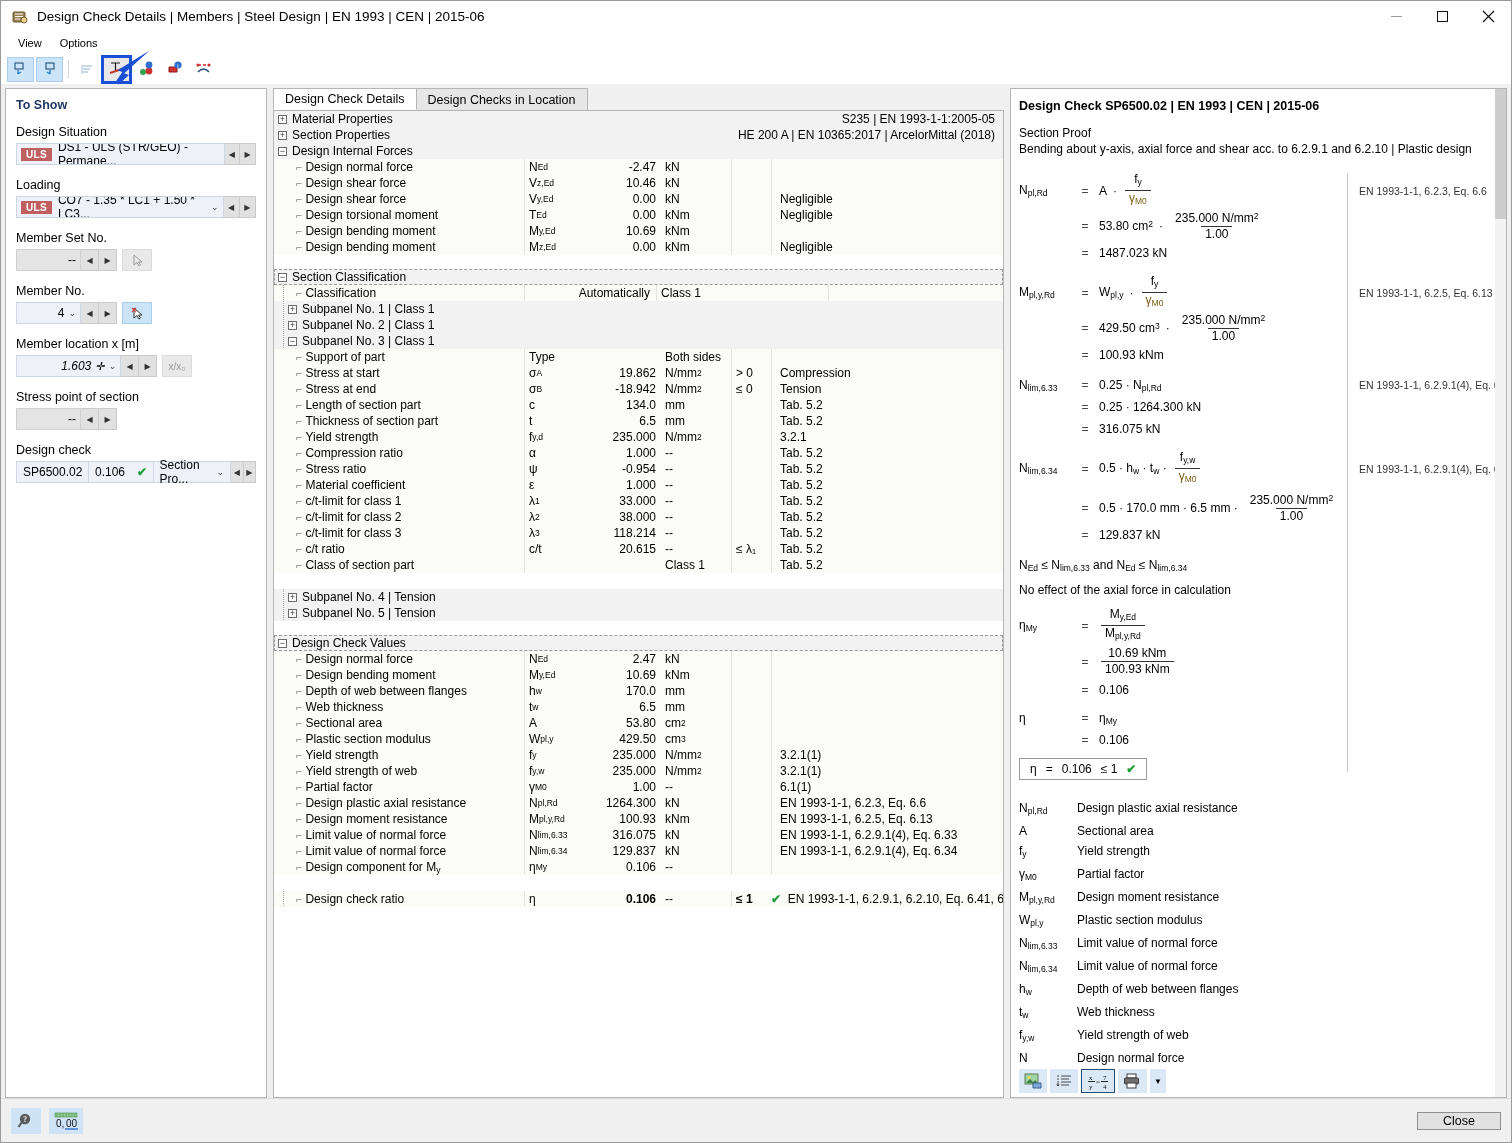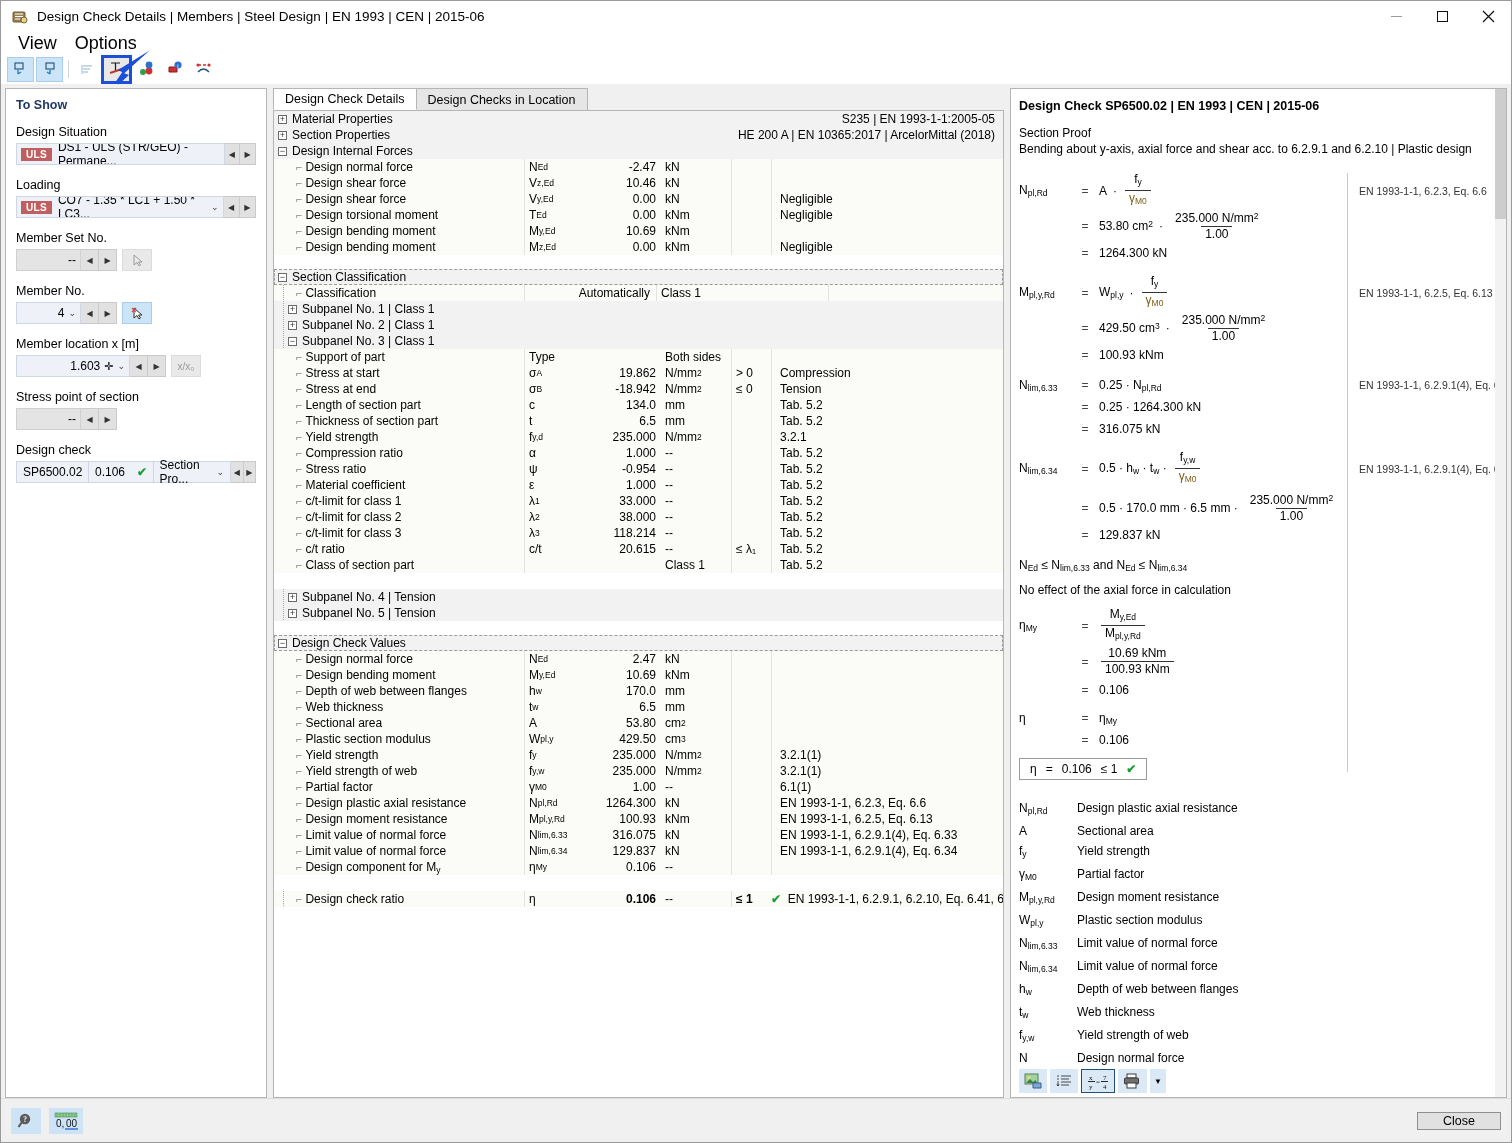--- a/index.html
+++ b/index.html
@@ -44,21 +44,21 @@
   .winbtn.min span { display:block; width:11px; height:1px; background:#9b9b9b; }
   .winbtn.max span { display:block; width:11px; height:11px; border:1px solid #111; }
   .winbtn.close svg { display:block; }
 
   
   .menubar {
     height: 22px; flex: 0 0 22px;
     background: #ffffff;
     display: flex; align-items: center;
     padding-left: 8px;
-    font-size: 18px;
+    font-size: 11px;
   }
   .menubar .menu-item { padding: 2px 9px; color: #000; }
 
   
   .toolbar {
     height: 30px; flex: 0 0 30px;
     background: #ffffff;
     display: flex; align-items: center;
     padding-left: 6px; gap: 2px;
     position: relative;
@@ -380,21 +380,21 @@
         <div class="iconbtn active">
           <svg width="15" height="15" viewBox="0 0 15 15">
             <path d="M4 2 L4 12 L7 9.5 L9 13 L10.5 12 L8.5 9 L12 9 Z" fill="#fff" stroke="#333"></path>
             <path d="M2 2 L6 6 M6 2 L2 6" stroke="#d44" stroke-width="1.3"></path>
           </svg>
         </div>
       </div>
 
       <div class="fieldlabel">Member location x [m]</div>
       <div class="ctlrow">
-        <div class="inputbox" style="width:114px;">
+        <div class="inputbox" style="width:105px;font-style:italic;">
           <span class="nval">1.603</span>
           <span style="margin-left:4px;font-size:11px;">✛</span>
           <span class="caret">⌄</span>
         </div>
         <div class="spin">◀</div>
         <div class="spin">▶</div>
         <div class="iconbtn ghost">x/x₀</div>
       </div>
 
       <div class="fieldlabel">Stress point of section</div>
@@ -949,21 +949,21 @@
               <span class="frac">
                 <span class="num">235.000 N/mm<sup>2</sup></span>
                 <span class="den">1.00</span>
               </span>
             </div>
           </div>
           <div class="frow">
             <div class="fsym"></div>
               <div class="feq">=</div>
             <div class="fexp">
-                <span>1264.300 kN</span>
+                <span>1487.023 kN</span>
               </div>
           </div>
 
           
           <div class="frow" style="position:relative;margin-top:12px;">
             <div class="fsym">M<sub>pl,y,Rd</sub></div>
             <div class="feq">=</div>
             <div class="fexp">
               <span>W<sub>pl,y</sub></span>
               <span>·</span>

